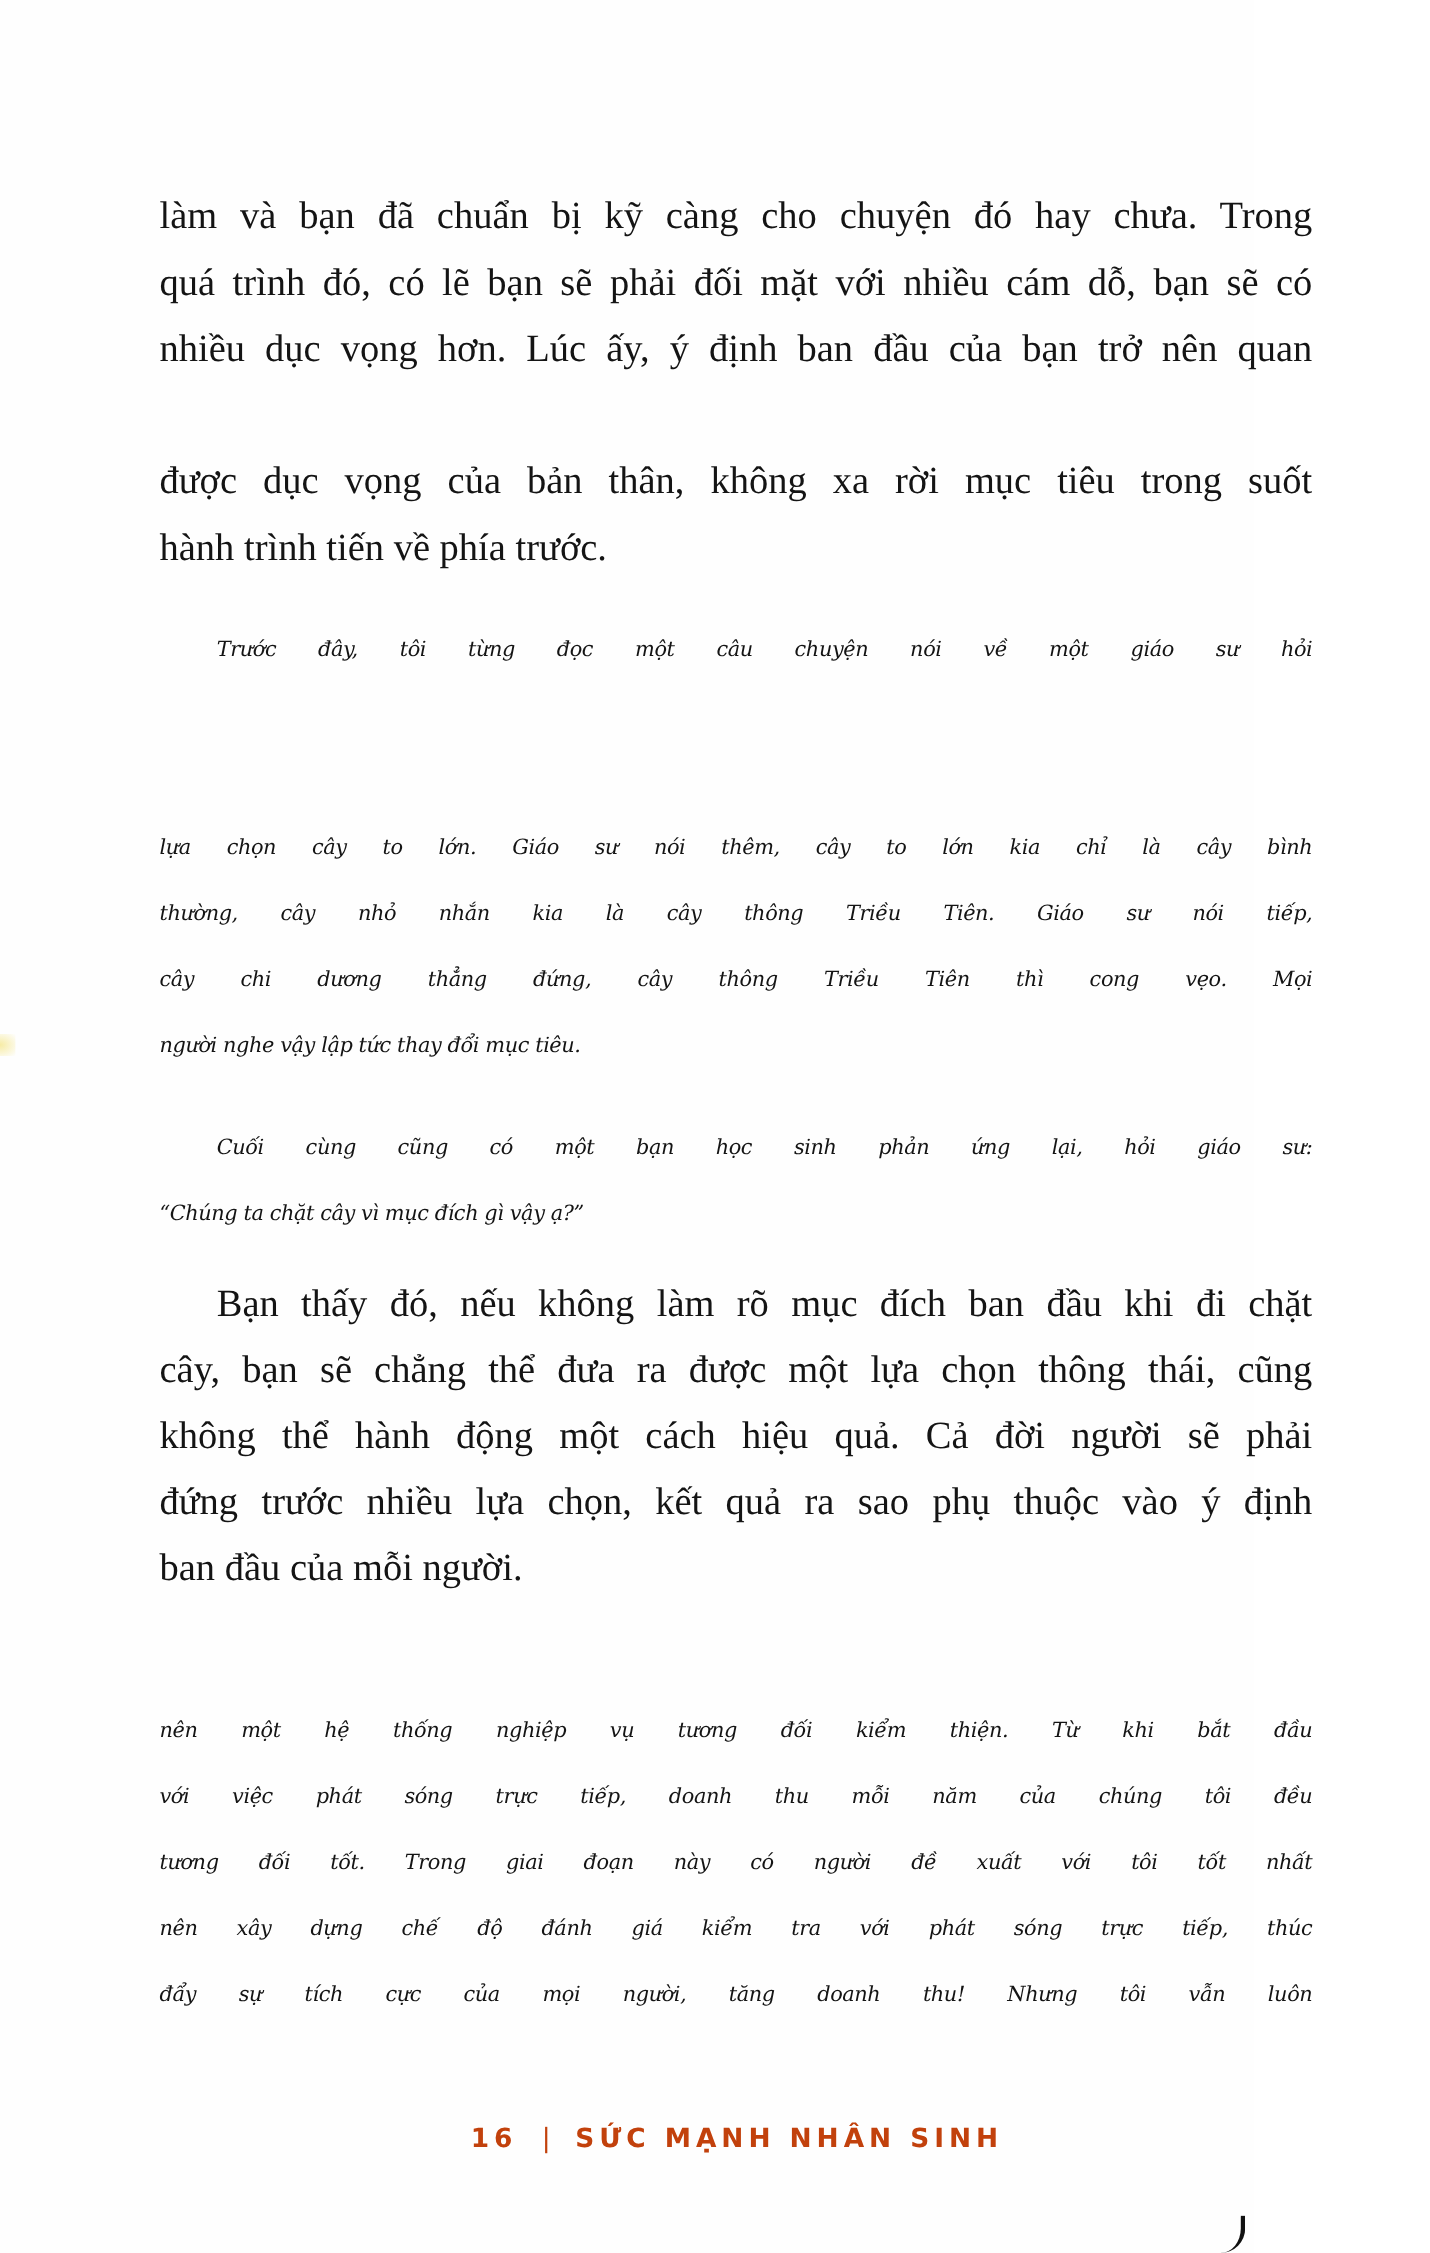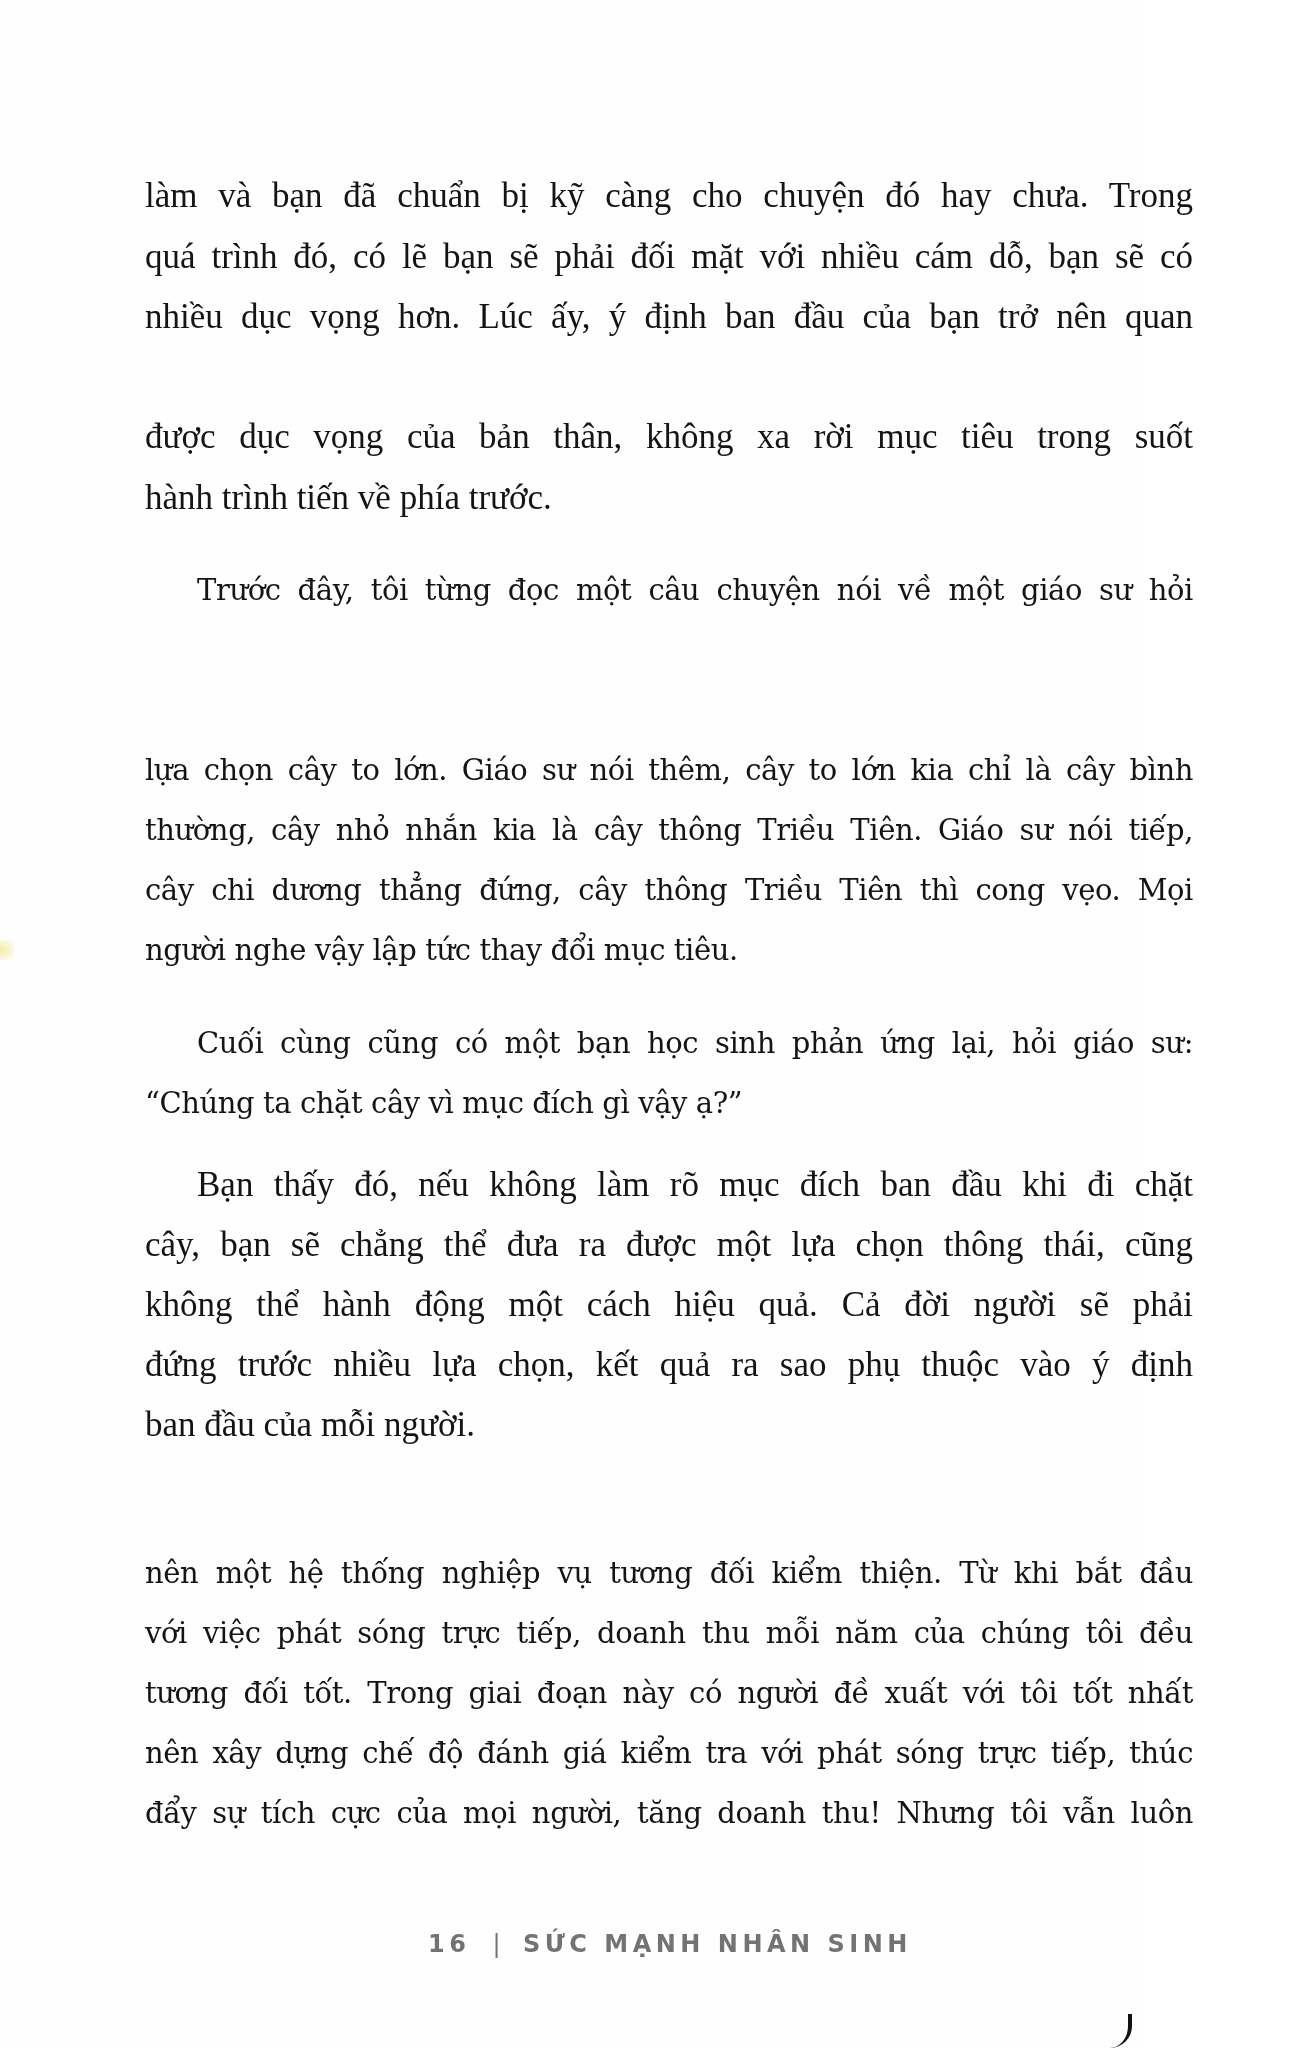--- a/index.html
+++ b/index.html
@@ -41,34 +41,35 @@
       left: 197px;
       width: 996px;
     }
     .roman {
       font-family: "Liberation Serif", "DejaVu Serif", serif;
       font-size: 35px;
       letter-spacing: 0px;
     }
     .italic {
       font-family: "DejaVu Serif", "Liberation Serif", serif;
-      font-size: 29px;
+      font-style: italic;
+      font-size: 19px;
       letter-spacing: -0.4px;
     }
     .footer {
       position: absolute;
       left: 428px;
       top: 1928px;
       height: 32px;
       line-height: 32px;
       font-family: "DejaVu Sans", "Liberation Sans", sans-serif;
       font-weight: bold;
       font-size: 24px;
       letter-spacing: 4.5px;
-      color: #737373;
+      color: #c2410c;
       white-space: nowrap;
     }
     .footer .sep {
       display: inline-block;
       margin: 0 18px 0 22px;
       font-weight: normal;
     }
     .smudge {
       position: absolute;
       left: 0;

